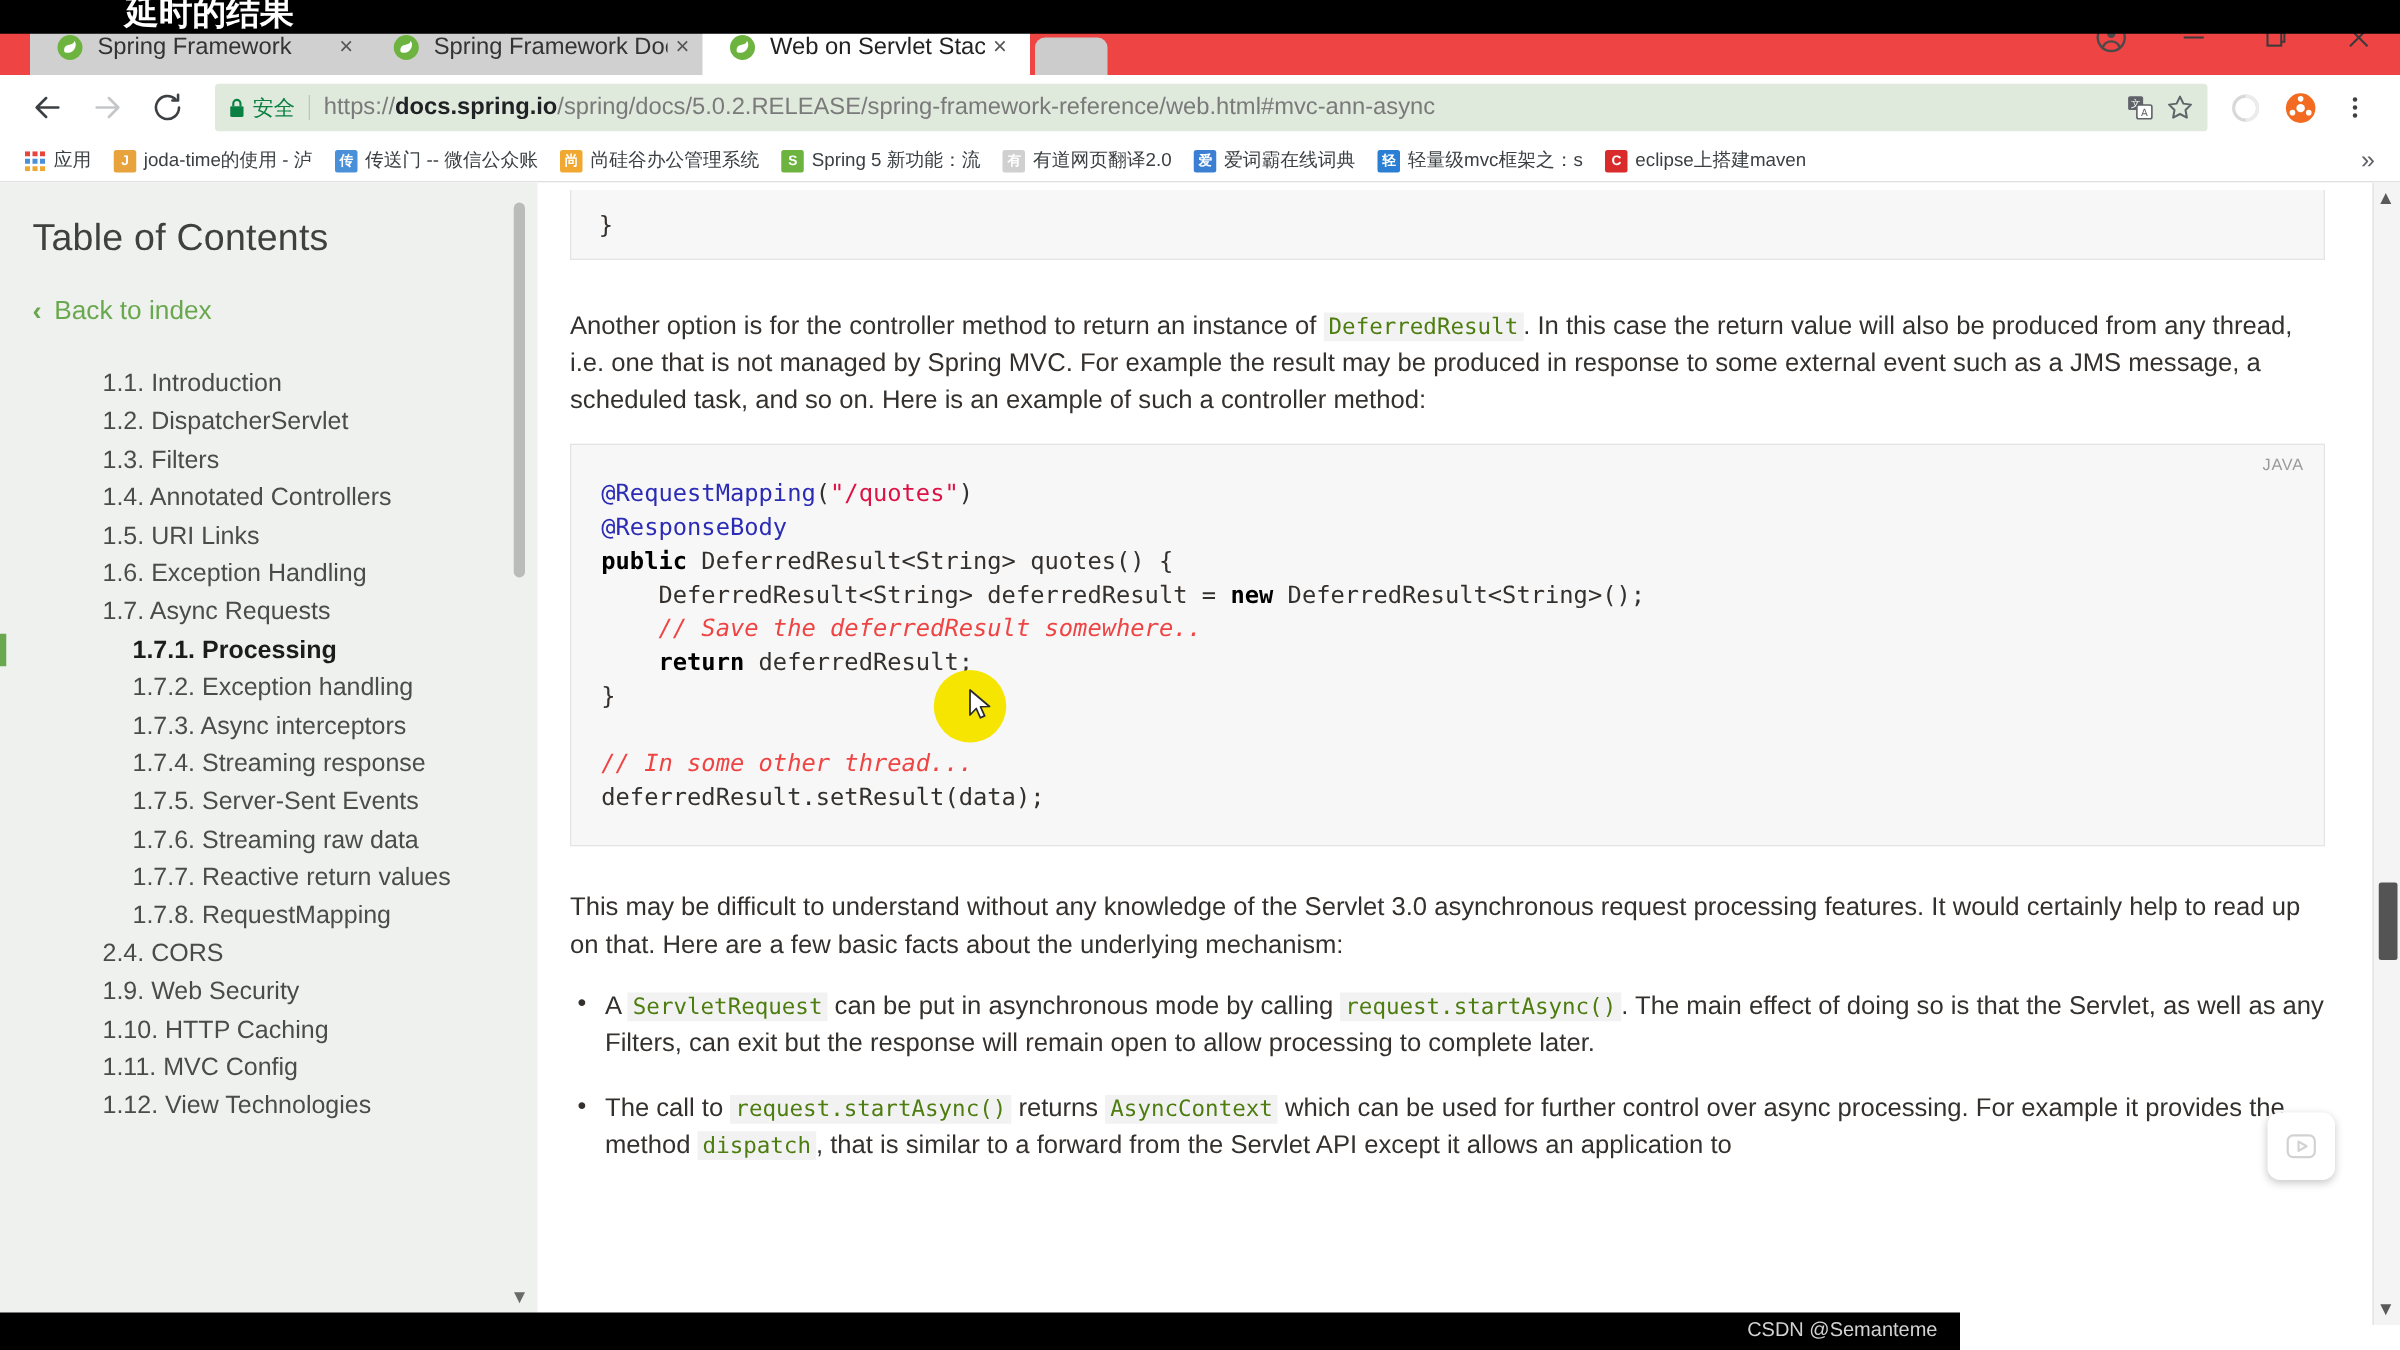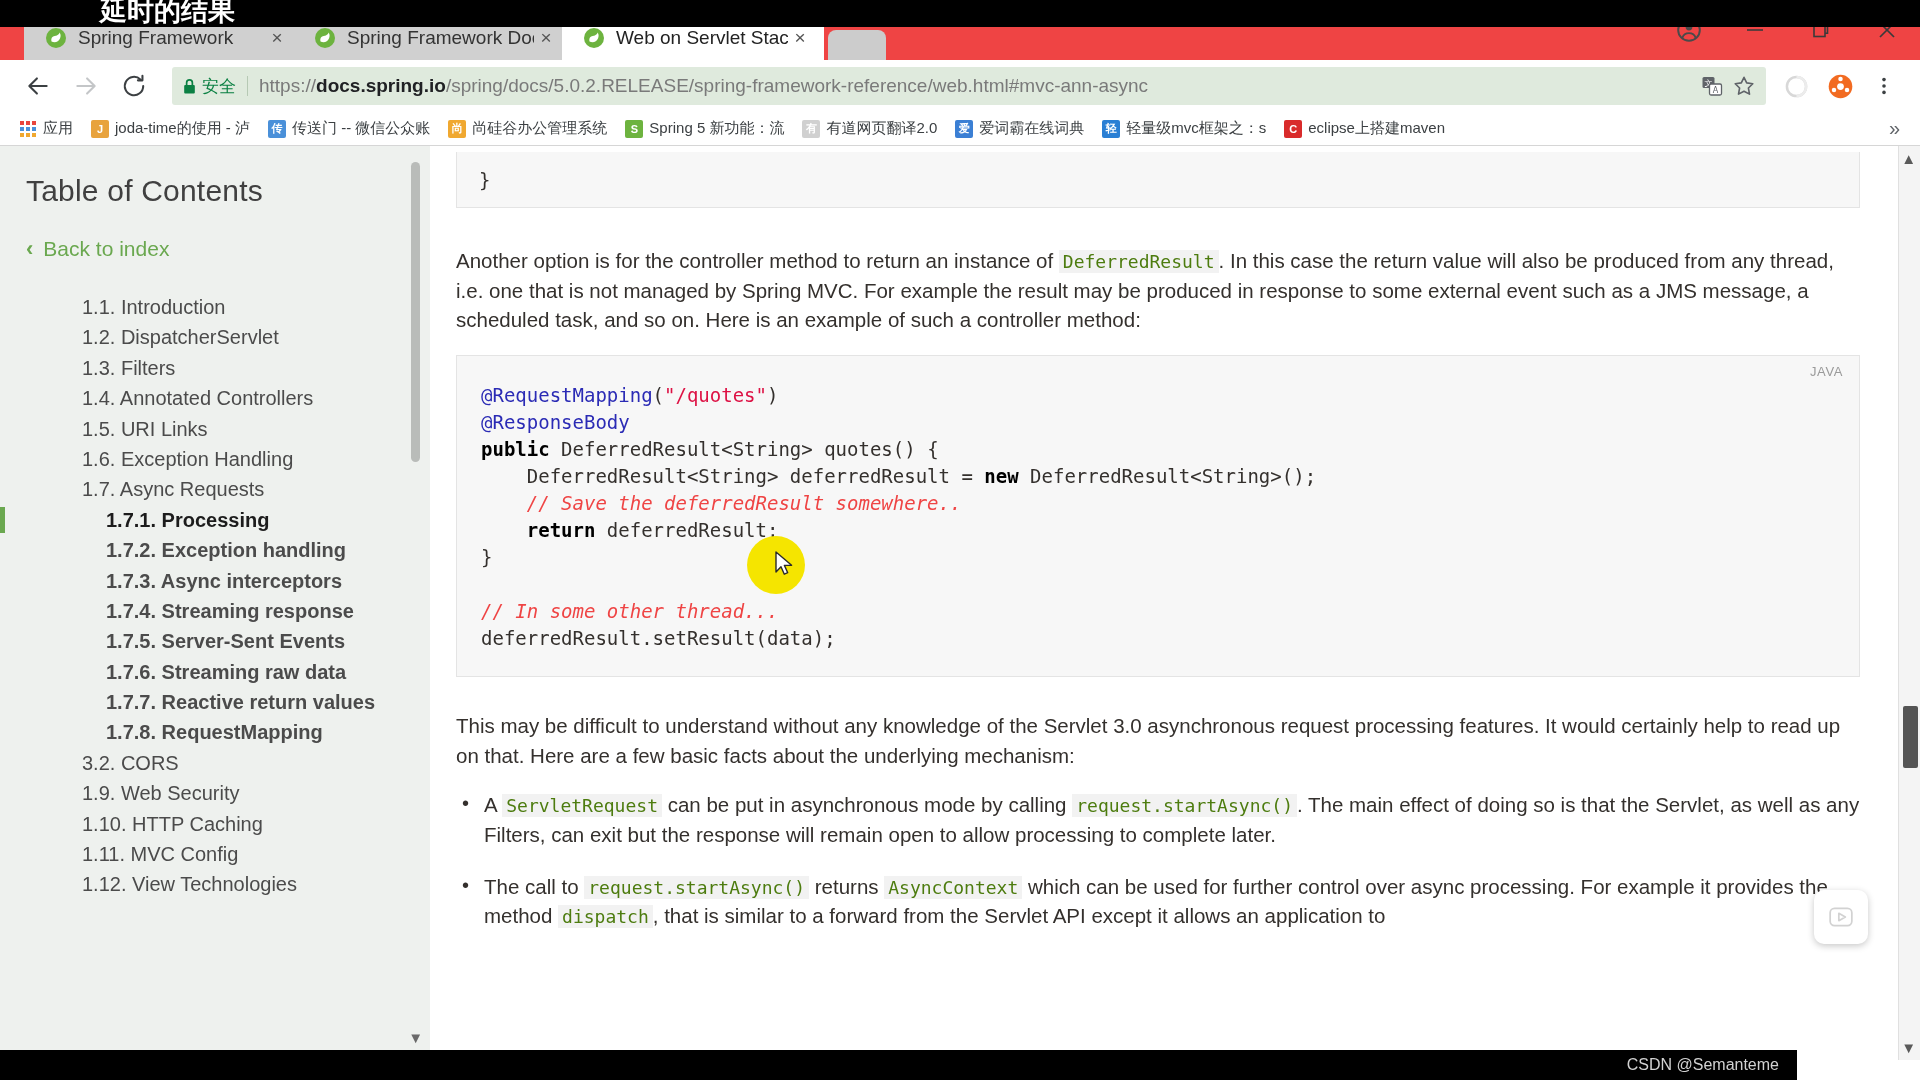--- a/index.html
+++ b/index.html
@@ -84,21 +84,21 @@
     letter-spacing:.2px; margin-bottom:28px; }
   .back-idx { display:flex; align-items:center; color:#6aa84f;
     font-size:21px; margin-bottom:30px; }
   .back-idx .chev { font-size:22px; margin-right:10px; color:#6aa84f;
     font-weight:bold; }
   .toc-list { list-style:none; }
   .toc-item { font-size:20px; color:#4b4b4b; line-height:1.52;
     white-space:nowrap; position:relative; }
   .toc-item.lvl1 { padding-left:30px; }
   .toc-item.lvl2 { padding-left:56px; }
-  .toc-item.lvl3 { padding-left:80px;font-weight:bold; }
+  .toc-item.lvl3 { padding-left:80px; }
   .toc-item.current { font-weight:bold; color:#1c1c1c; }
   .toc-item.current::before { content:""; position:absolute; left:-26px;
     top:2px; width:5px; height:26px; background:#6aa84f; }
   .sb-scroll { position:absolute; right:10px; top:16px; width:9px;
     height:300px; background:#b9bcb9; border-radius:5px; }
   .sb-arrow-dn { position:absolute; right:7px; bottom:14px; font-size:15px;
     color:#6a6a6a; }
 
   
   .content { flex:1; position:relative; overflow:hidden;
@@ -141,21 +141,21 @@
 
   
   .pg-scroll { position:absolute; right:0; top:0; width:22px; bottom:0;
     background:#f4f4f4; border-left:1px solid #e0e0e0; }
   .pg-thumb { position:absolute; right:2px; width:15px; background:#545454;
     border-radius:2px; }
   .pg-up, .pg-dn { position:absolute; right:4px; font-size:15px;
     color:#5a5a5a; }
 
   
-  .overlay-bot { position:absolute; left:0; bottom:0; width:1797px; height:30px;
+  .overlay-bot { position:absolute; left:0; bottom:0; width:1568px; height:30px;
     background:#000; z-index:60; display:flex; align-items:center;
     justify-content:flex-end; padding-right:18px; }
   .watermark { color:#d2d2d2; font-size:16px; }
 </style>
 </head>
 <body>
 
 <div class="browser">
 
   <div class="tabstrip">
@@ -359,21 +359,21 @@
           <li class="toc-item lvl2">1.6. Exception Handling</li>
           <li class="toc-item lvl2">1.7. Async Requests</li>
           <li class="toc-item lvl3 current">1.7.1. Processing</li>
           <li class="toc-item lvl3">1.7.2. Exception handling</li>
           <li class="toc-item lvl3">1.7.3. Async interceptors</li>
           <li class="toc-item lvl3">1.7.4. Streaming response</li>
           <li class="toc-item lvl3">1.7.5. Server-Sent Events</li>
           <li class="toc-item lvl3">1.7.6. Streaming raw data</li>
           <li class="toc-item lvl3">1.7.7. Reactive return values</li>
           <li class="toc-item lvl3">1.7.8. RequestMapping</li>
-          <li class="toc-item lvl2">3.2. CORS</li>
+          <li class="toc-item lvl2">2.4. CORS</li>
           <li class="toc-item lvl2">1.9. Web Security</li>
           <li class="toc-item lvl2">1.10. HTTP Caching</li>
           <li class="toc-item lvl2">1.11. MVC Config</li>
           <li class="toc-item lvl2">1.12. View Technologies</li>
         </ul>
       <div class="sb-scroll"></div>
       <div class="sb-arrow-dn">▼</div>
     </div>
 
     <div class="content">

